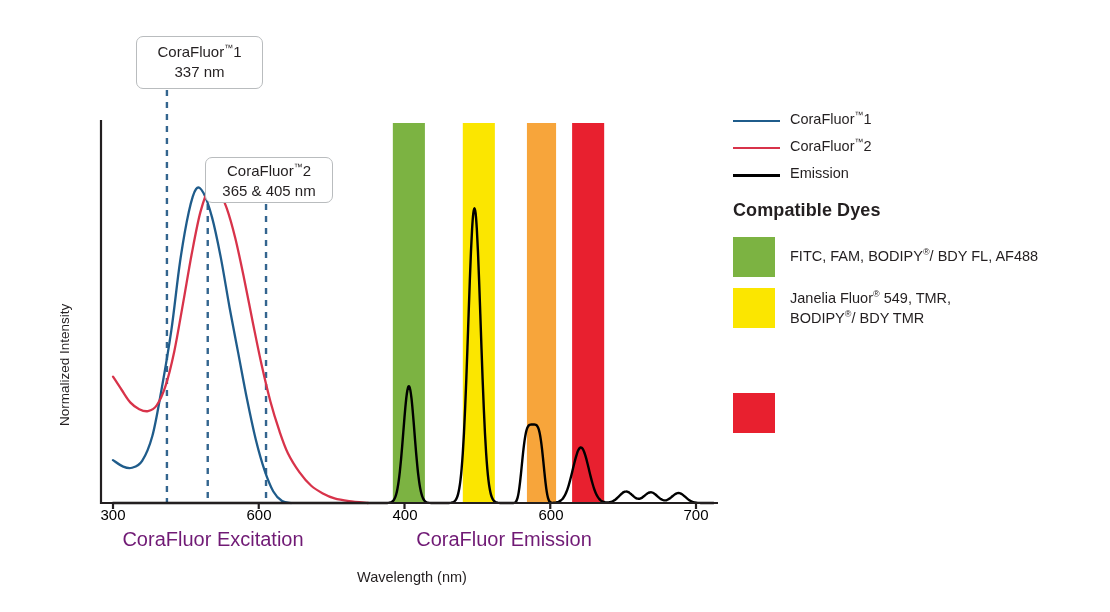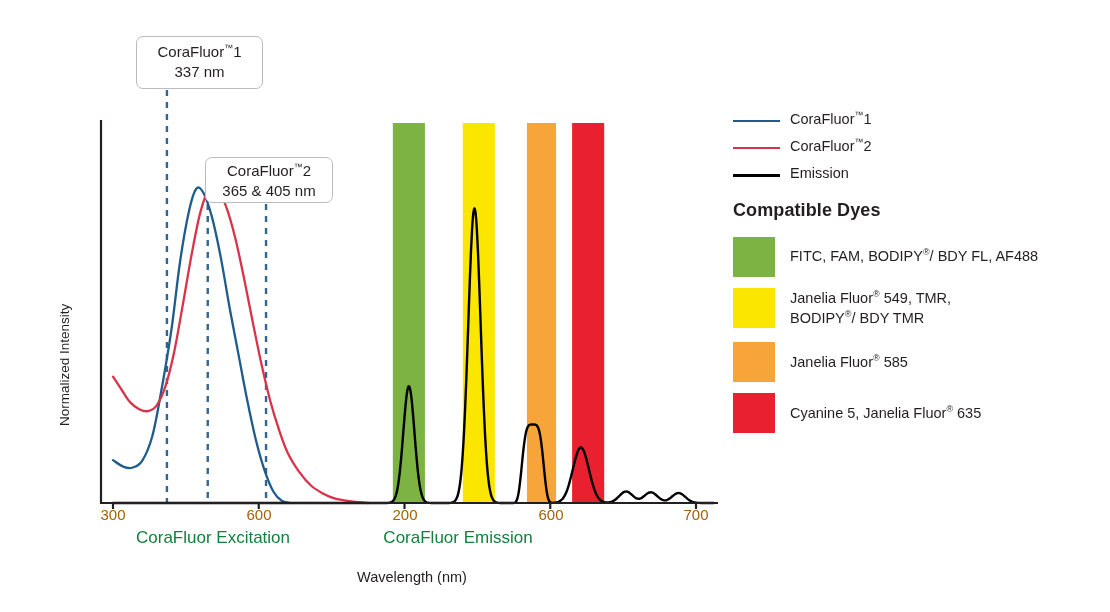--- a/index.html
+++ b/index.html
@@ -29,26 +29,26 @@
   }
   
   .txt {
     position: absolute;
     white-space: nowrap;
     font-family: "Liberation Sans", sans-serif;
     color: #231f20;
   }
   .axis-tick {
     font-size: 15px;
-    color: #a16207;
+    color: #000000;
     transform: translateX(-50%);
   }
   .axis-sublabel {
-    font-size: 17px;
-    color: #15803d;
+    font-size: 20px;
+    color: #701a75;
     transform: translateX(-50%);
     text-align: right;
   }
   .axis-title {
     font-size: 14.5px;
     color: #231f20;
     transform: translateX(-50%);
   }
   .y-axis-title {
     font-size: 13.5px;
@@ -161,26 +161,26 @@
           <line x1="258.75" y1="503" x2="258.75" y2="509" stroke="#231f20" stroke-width="2.2"></line>
           <line x1="404.5" y1="503" x2="404.5" y2="509" stroke="#231f20" stroke-width="2.2"></line>
           <line x1="550.25" y1="503" x2="550.25" y2="509" stroke="#231f20" stroke-width="2.2"></line>
           <line x1="696" y1="503" x2="696" y2="509" stroke="#231f20" stroke-width="2.2"></line>
         </g>
     </g>
   </svg>
 
   <div class="txt axis-tick" style="left:113px; top:506px;">300</div>
   <div class="txt axis-tick" style="left:259px; top:506px;">600</div>
-  <div class="txt axis-tick" style="left:405px; top:506px;">200</div>
+  <div class="txt axis-tick" style="left:405px; top:506px;">400</div>
   <div class="txt axis-tick" style="left:551px; top:506px;">600</div>
   <div class="txt axis-tick" style="left:696px; top:506px;">700</div>
 
   <div class="txt axis-sublabel" style="left:213px; top:528px;">CoraFluor Excitation</div>
-  <div class="txt axis-sublabel" style="left:458px; top:528px;">CoraFluor Emission</div>
+  <div class="txt axis-sublabel" style="left:504px; top:528px;">CoraFluor Emission</div>
 
   <div class="txt axis-title" style="left:412px; top:569px;">Wavelength (nm)</div>
 
   <div class="txt y-axis-title" style="left:72px; top:411px;">Normalized Intensity</div>
 
   <div class="callout" style="left:136px; top:36px; width:127px; height:53px;">
     <span>CoraFluor<sup class="tm">™</sup>1</span>
     <span class="l2">337 nm</span>
   </div>
 
@@ -214,27 +214,18 @@
   </div>
 
   <div class="dye-row" style="top:288px; height:42px; width:370px;text-decoration:underline;">
     <div class="dye-swatch" id="dsw1" style="background: rgb(251, 230, 0);"></div>
     <div class="dye-label" style="top:0px;">
       <span>Janelia Fluor<sup class="reg">®</sup> 549, TMR,</span><br>
       <span>BODIPY<sup class="reg">®</sup>/ BDY TMR</span>
     </div>
   </div>
 
-  <div class="dye-row" style="top:342px; height:42px; width:370px;">
-    <div class="dye-swatch" id="dsw2" style="background: rgb(247, 165, 59);"></div>
-    <div class="dye-label" style="top:10px;">
-      <span>Janelia Fluor<sup class="reg">®</sup> 585</span>
-    </div>
-  </div>
 
   <div class="dye-row" style="top:393px; height:42px; width:370px;">
     <div class="dye-swatch" id="dsw3" style="background: rgb(232, 32, 47);"></div>
-    <div class="dye-label" style="top:10px;">
-      <span>Cyanine 5, Janelia Fluor<sup class="reg">®</sup> 635</span>
-    </div>
   </div>
 
 </div>
 
 </body></html>

